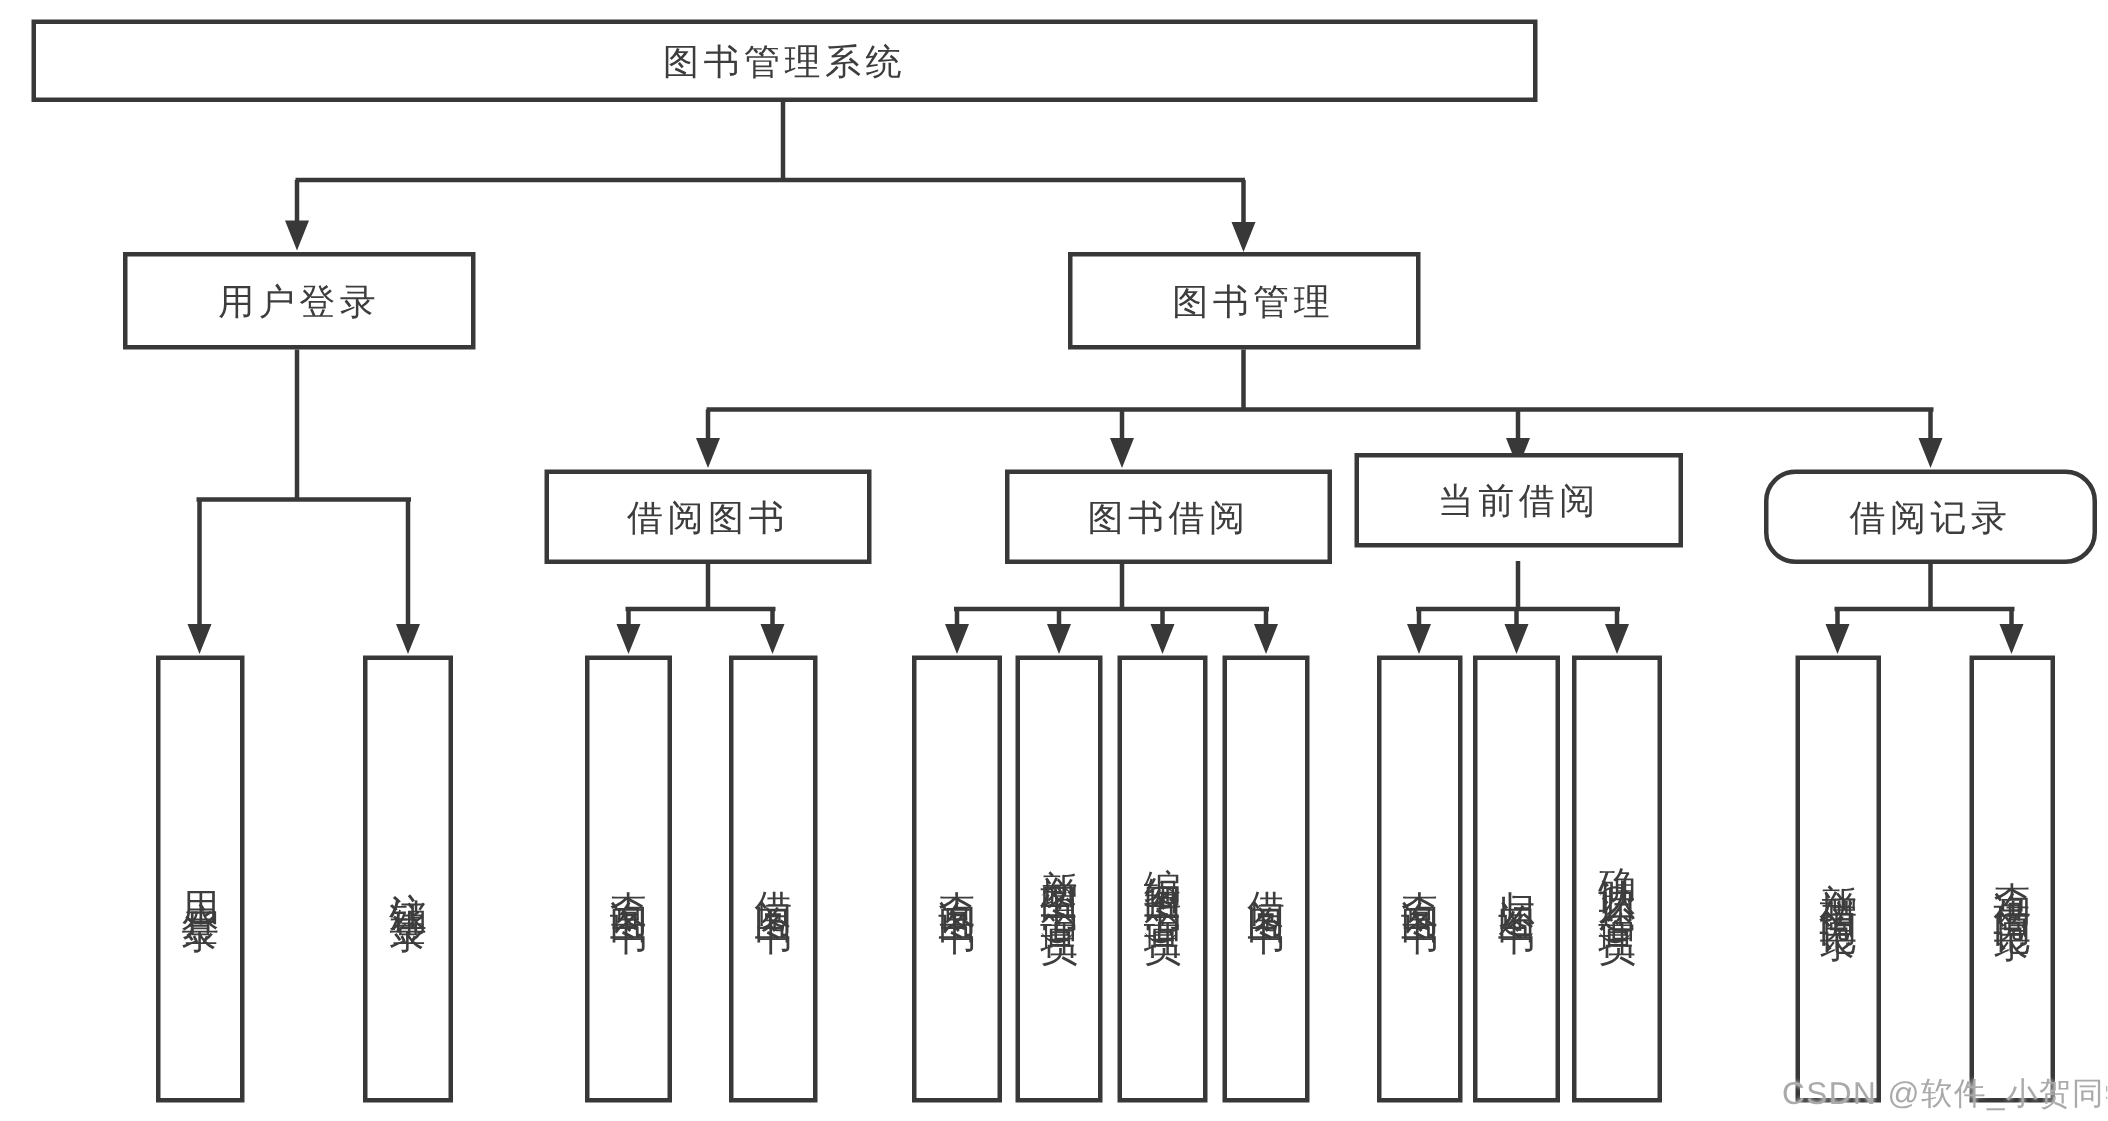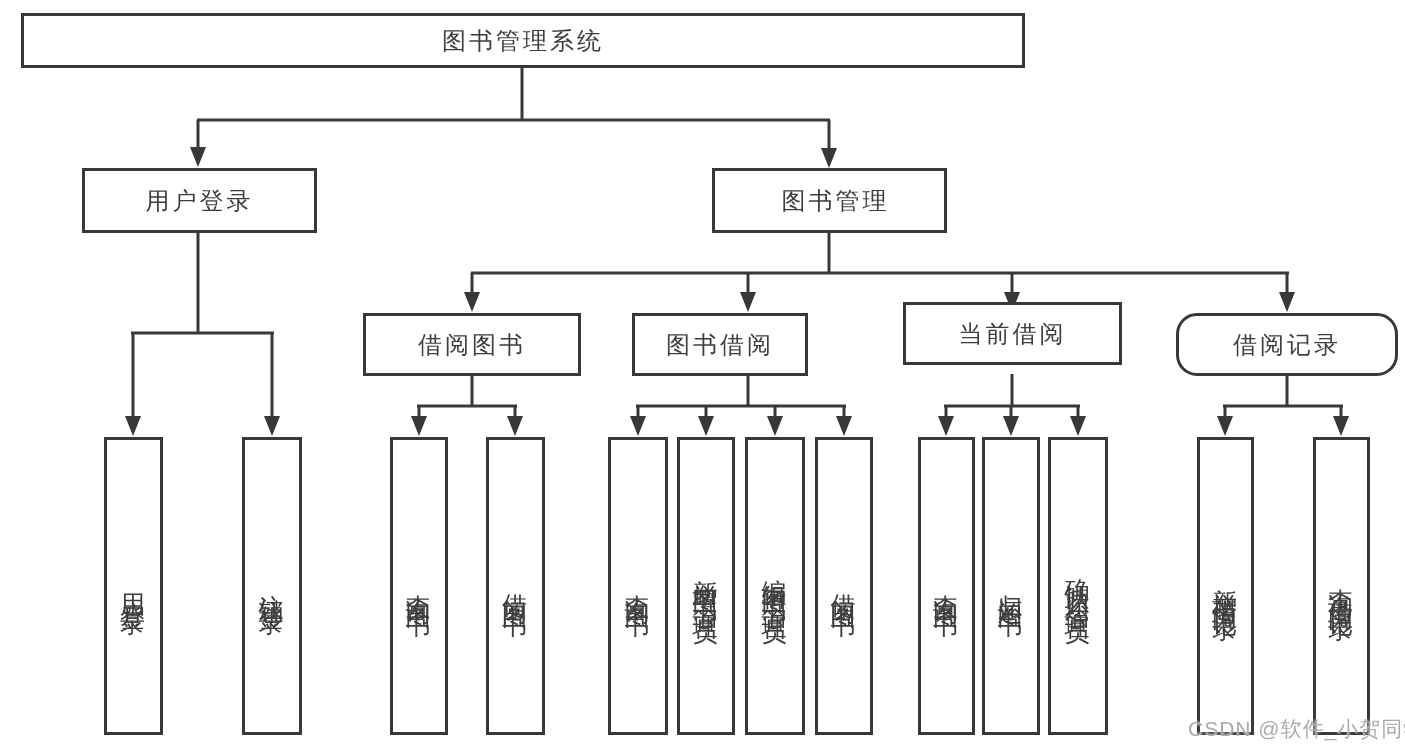--- a/index.html
+++ b/index.html
@@ -110,21 +110,21 @@
              M1217 416 L1233 416 L1225 436 Z
              M1333 416 L1349 416 L1341 436 Z"></path>
   </svg>
 
   <div class="node" style="left:21px; top:13px; width:1004px; height:55px;">图书管理系统</div>
 
   <div class="node" style="left:82px; top:168px; width:235px; height:65px;">用户登录</div>
   <div class="node" style="left:712px; top:168px; width:235px; height:65px;padding-left:12px;">图书管理</div>
 
   <div class="node" style="left:363px; top:313px; width:218px; height:63px;">借阅图书</div>
-  <div class="node" style="left:632px; top:313px; width:176px; height:63px;">图书借阅</div>
+  <div class="node" style="left:670px; top:313px; width:218px; height:63px;">图书借阅</div>
   <div class="node" style="left:903px; top:302px; width:219px; height:63px;">当前借阅</div>
   <div class="node" style="left:1176px; top:313px; width:222px; height:63px;border-radius:21px;">借阅记录</div>
 
   <div class="node v" style="left:104px; width:59px;">用户登录</div>
   <div class="node v" style="left:242px; width:60px;">注销登录</div>
 
   <div class="node v" style="left:390px; width:58px;">查询图书</div>
   <div class="node v" style="left:486px; width:59px;">借阅图书</div>
 
   <div class="node v" style="left:608px; width:60px;">查询图书</div>

